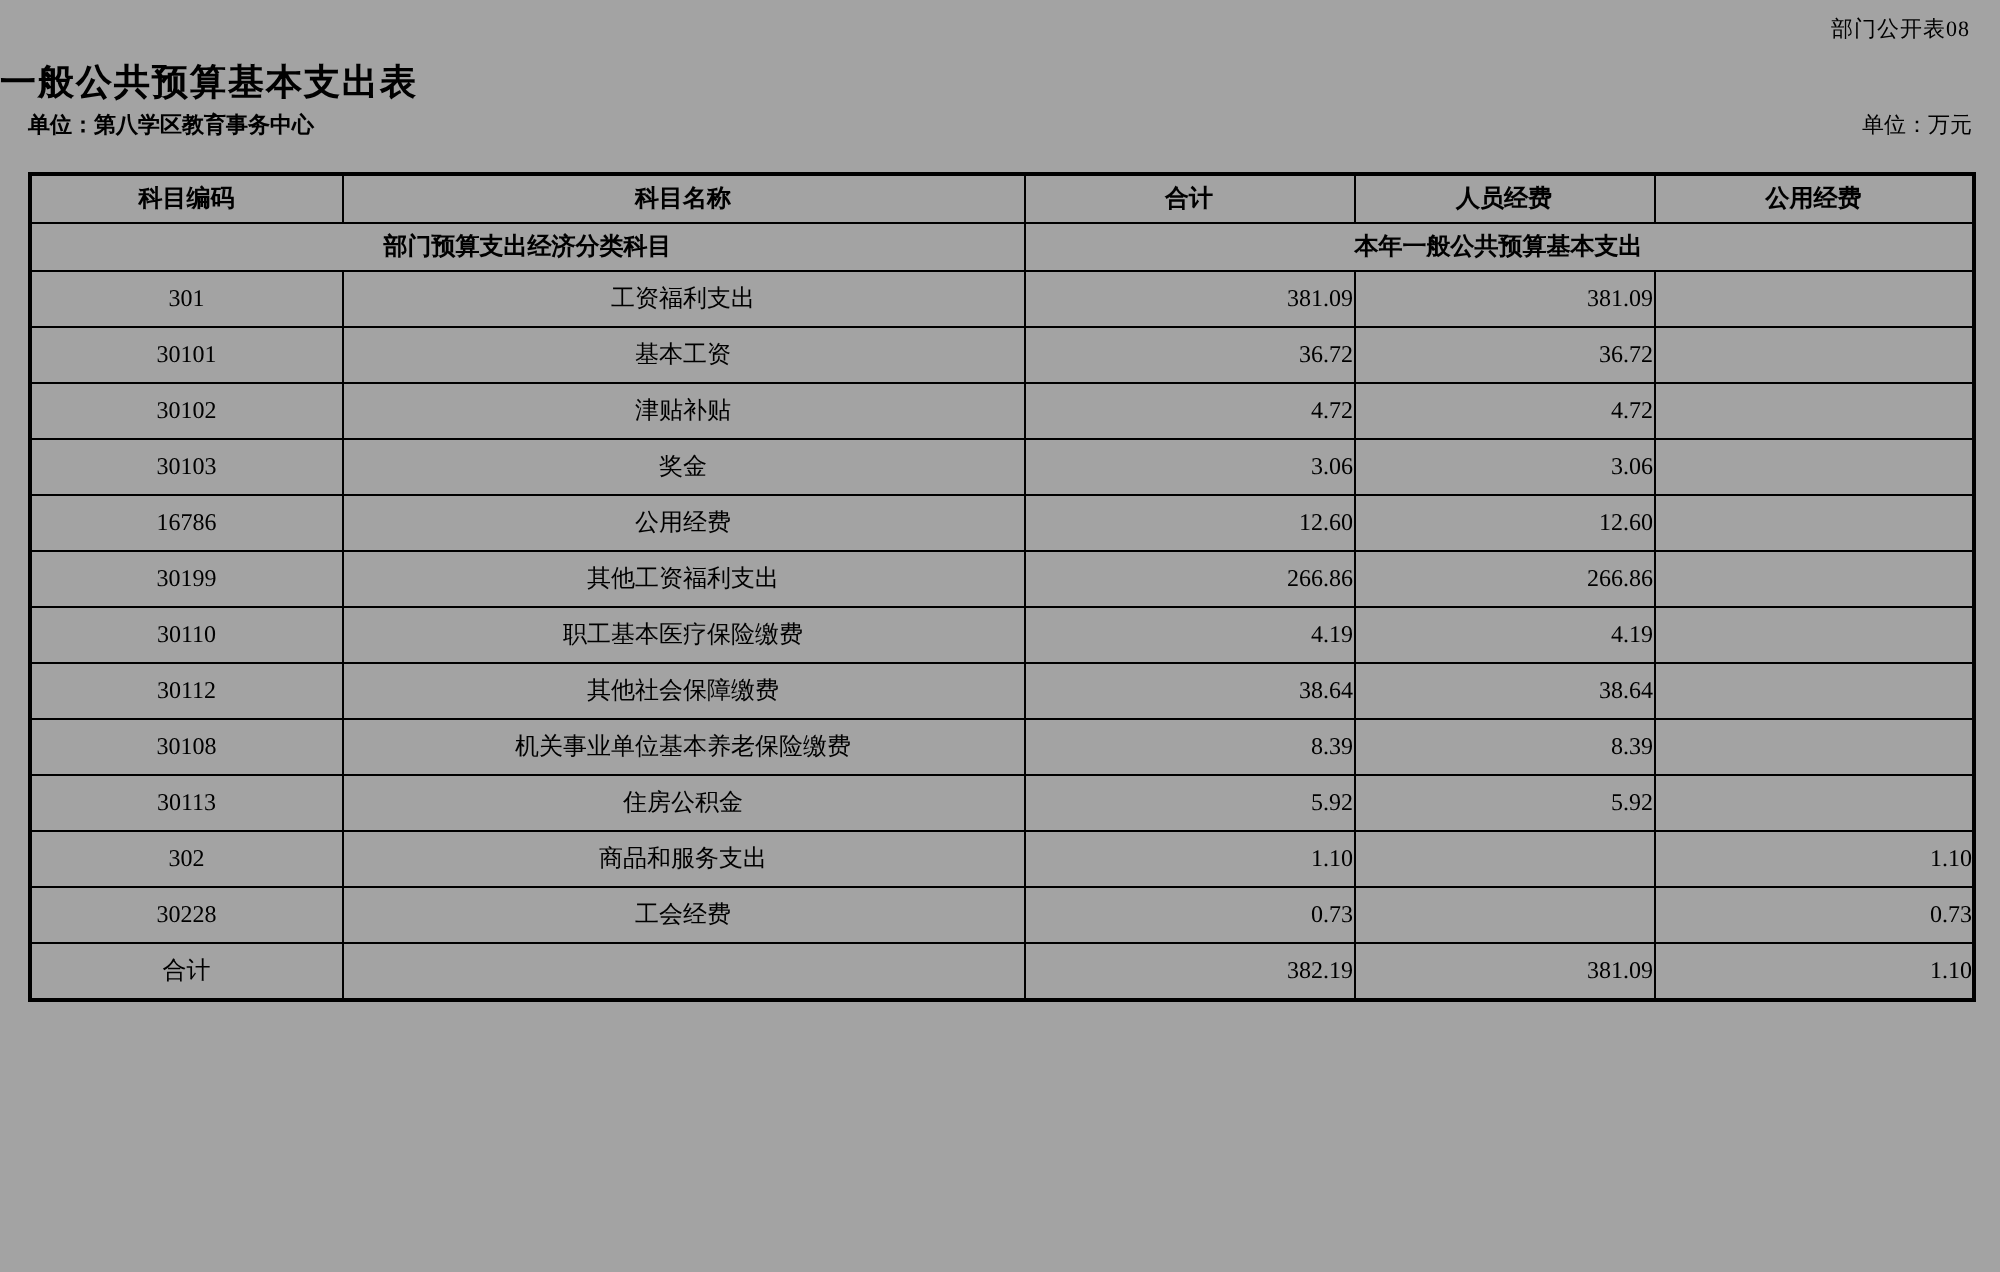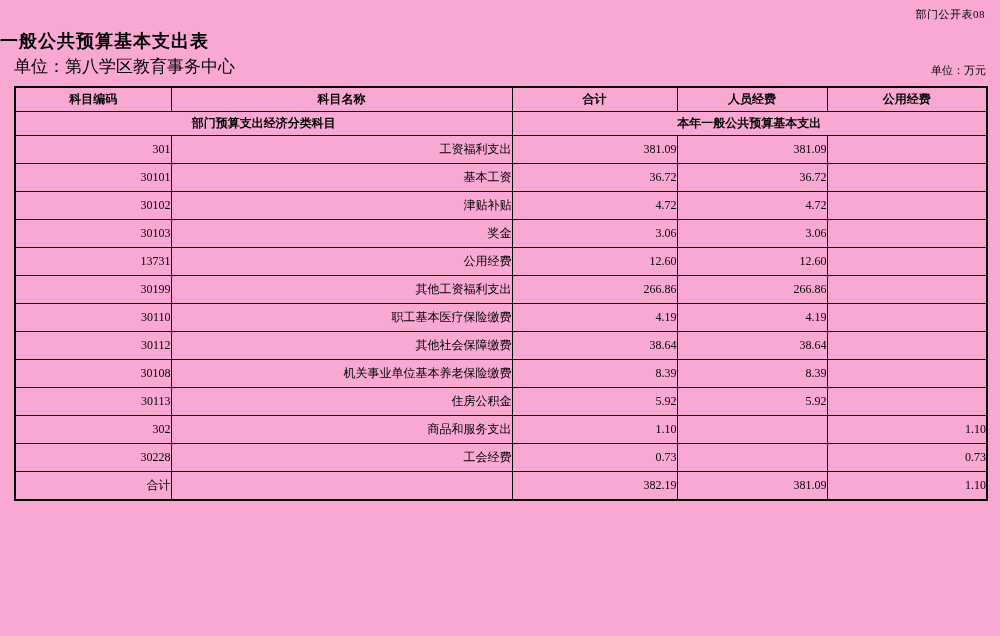--- a/index.html
+++ b/index.html
@@ -4,21 +4,21 @@
 <style>
   html, body {
     margin: 0;
     padding: 0;
     background: #ffffff;
   }
   .page {
     position: relative;
     width: 1000px;
     height: 636px;
-    background: #f9a8d4;
+    background: #a3a3a3;
     font-family: "Liberation Serif", "DejaVu Serif", serif;
     color: #000000;
     overflow: hidden;
   }
   .corner-label {
     position: absolute;
     top: 7px;
     right: 15px;
     font-size: 11px;
     letter-spacing: 0.5px;
@@ -36,22 +36,22 @@
   .meta-row {
     position: absolute;
     top: 55px;
     left: 14px;
     width: 972px;
     display: flex;
     justify-content: space-between;
     align-items: flex-end;
   }
   .meta-unit {
-    font-size: 17px;
-    font-weight: normal;
+    font-size: 11px;
+    font-weight: bold;
   }
   .meta-currency {
     font-size: 11px;
   }
   table.budget {
     position: absolute;
     top: 86px;
     left: 14px;
     width: 972px;
     border-collapse: collapse;
@@ -70,21 +70,21 @@
     height: 23px;
     font-weight: bold;
     text-align: center;
     vertical-align: middle;
   }
   table.budget tbody td {
     height: 27px;
     vertical-align: middle;
   }
   td.txt {
-    text-align: right;
+    text-align: center;
     padding-left: 3px;
   }
   td.txt.indent {
     padding-left: 0;
   }
   td.num {
     text-align: right;
     padding-right: 5px;
   }
 </style>
@@ -146,21 +146,21 @@
           <td class="num"></td>
         </tr>
         <tr>
           <td class="txt indent">30103</td>
           <td class="txt indent">奖金</td>
           <td class="num">3.06</td>
           <td class="num">3.06</td>
           <td class="num"></td>
         </tr>
         <tr>
-          <td class="txt indent">13731</td>
+          <td class="txt indent">16786</td>
           <td class="txt indent">公用经费</td>
           <td class="num">12.60</td>
           <td class="num">12.60</td>
           <td class="num"></td>
         </tr>
         <tr>
           <td class="txt indent">30199</td>
           <td class="txt indent">其他工资福利支出</td>
           <td class="num">266.86</td>
           <td class="num">266.86</td>

